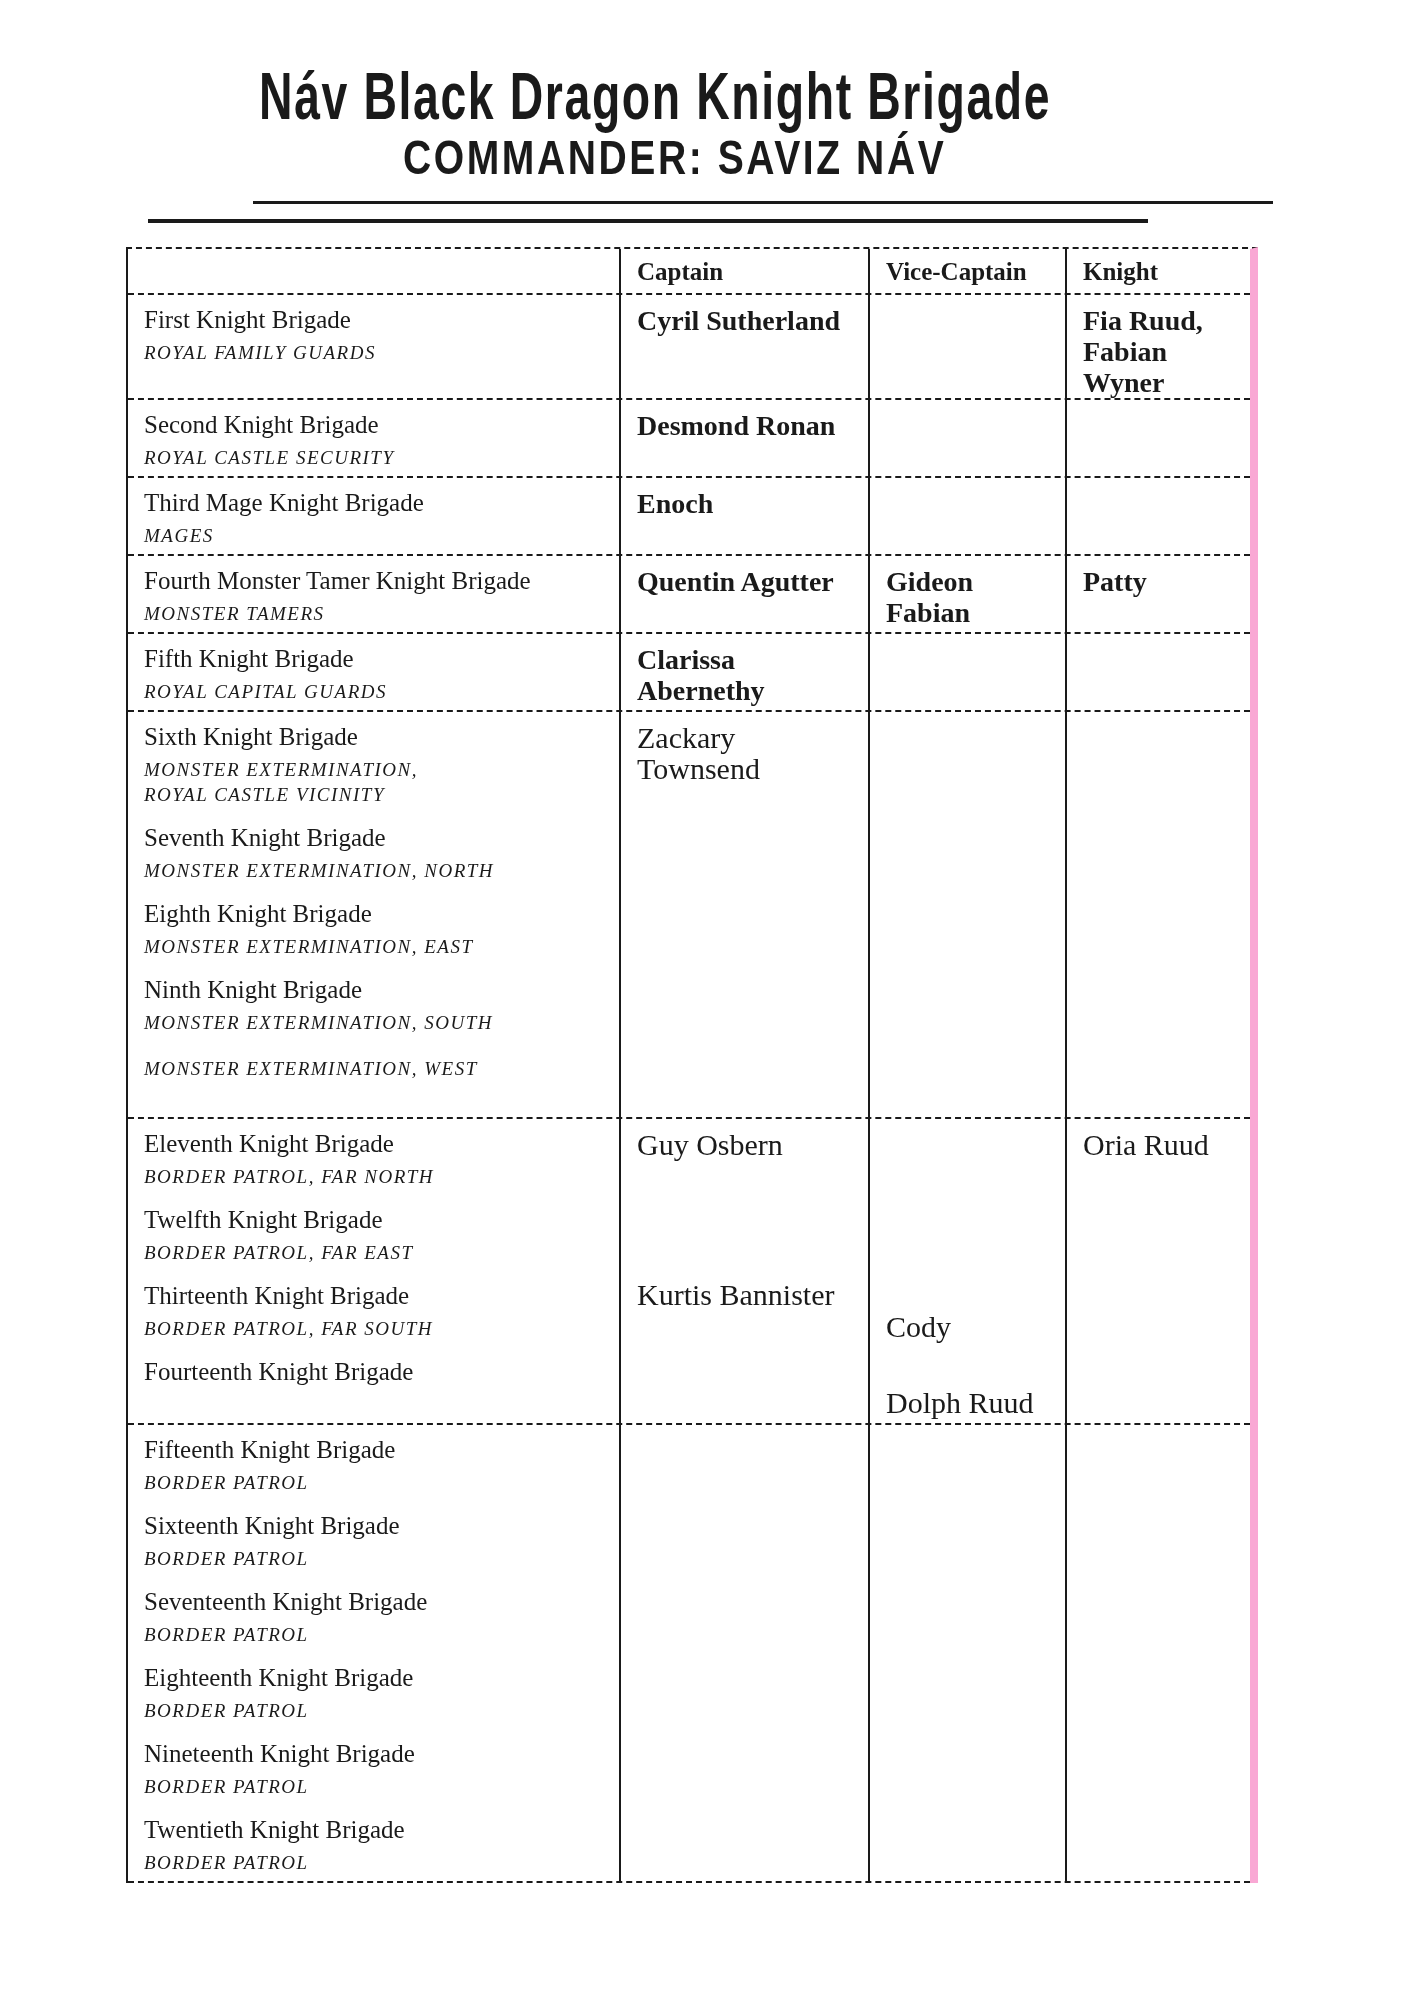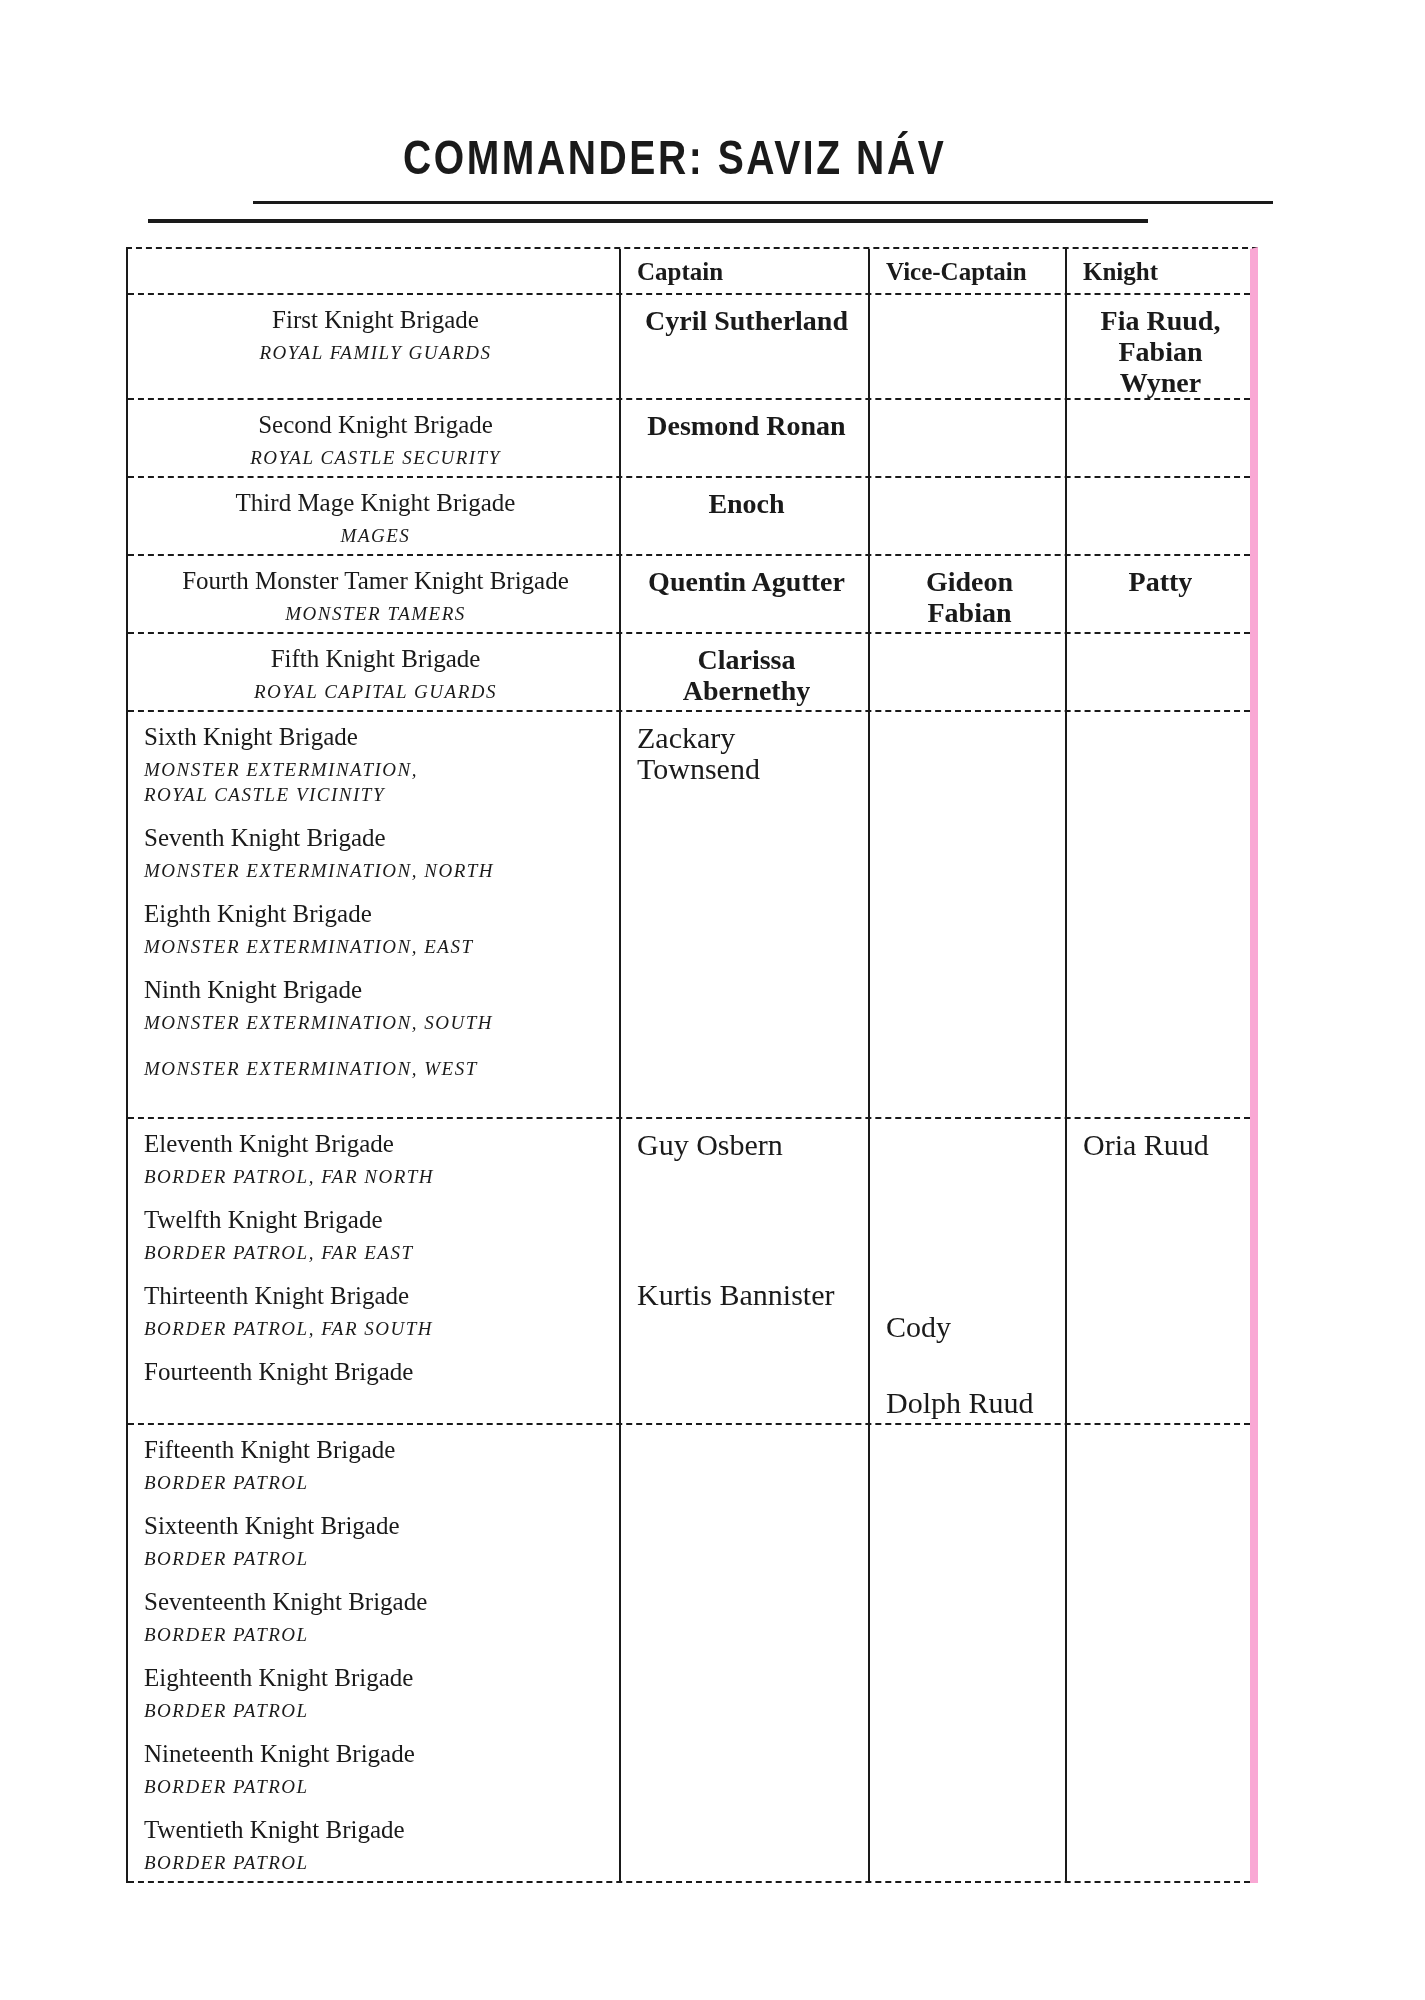--- a/index.html
+++ b/index.html
@@ -48,21 +48,21 @@
   }
   .trow {
     display:grid;
     grid-template-columns:491px 249px 197px 1fr;
     border-bottom:2px dashed #1a1a1a;
   }
   .cell { position:relative; padding:0 12px 0 16px; }
   .cell + .cell { border-left:2px solid #1a1a1a; }
 
   .h46  { min-height:46px; }
-  .h76  { min-height:76px;text-align:center; }
+  .h76  { min-height:76px; }
   .h404 { min-height:404px; }
   .h304 { min-height:304px; }
   .h455 { min-height:455px; }
 
   .th { font-weight:700; font-size:25px; line-height:30px; padding-top:8px; }
 
   .entry { padding:10px 0 6px; min-height:76px; }
   .bname { font-size:25px; line-height:30px; }
   .bdesc { font-size:19px; line-height:25px; letter-spacing:1.5px; margin-top:5px; white-space:pre-line;font-style:italic; }
 
@@ -71,20 +71,23 @@
   .top10  { top:10px; }
   .top160 { top:160px; }
   .top192 { top:192px; }
   .top268 { top:268px; }
 </style>
 </head>
 <body>
 
 <div class="page">
 
+  <div class="title-wrap">
+    <div class="doc-title">Náv Black Dragon Knight Brigade</div>
+  </div>
   <div class="subtitle-wrap">
     <div class="doc-subtitle">COMMANDER: SAVIZ NÁV</div>
   </div>
   <div class="rule1"></div>
   <div class="rule2"></div>
 
   <div class="tbl">
 
     <div class="trow h46">
       <div class="cell"></div>

